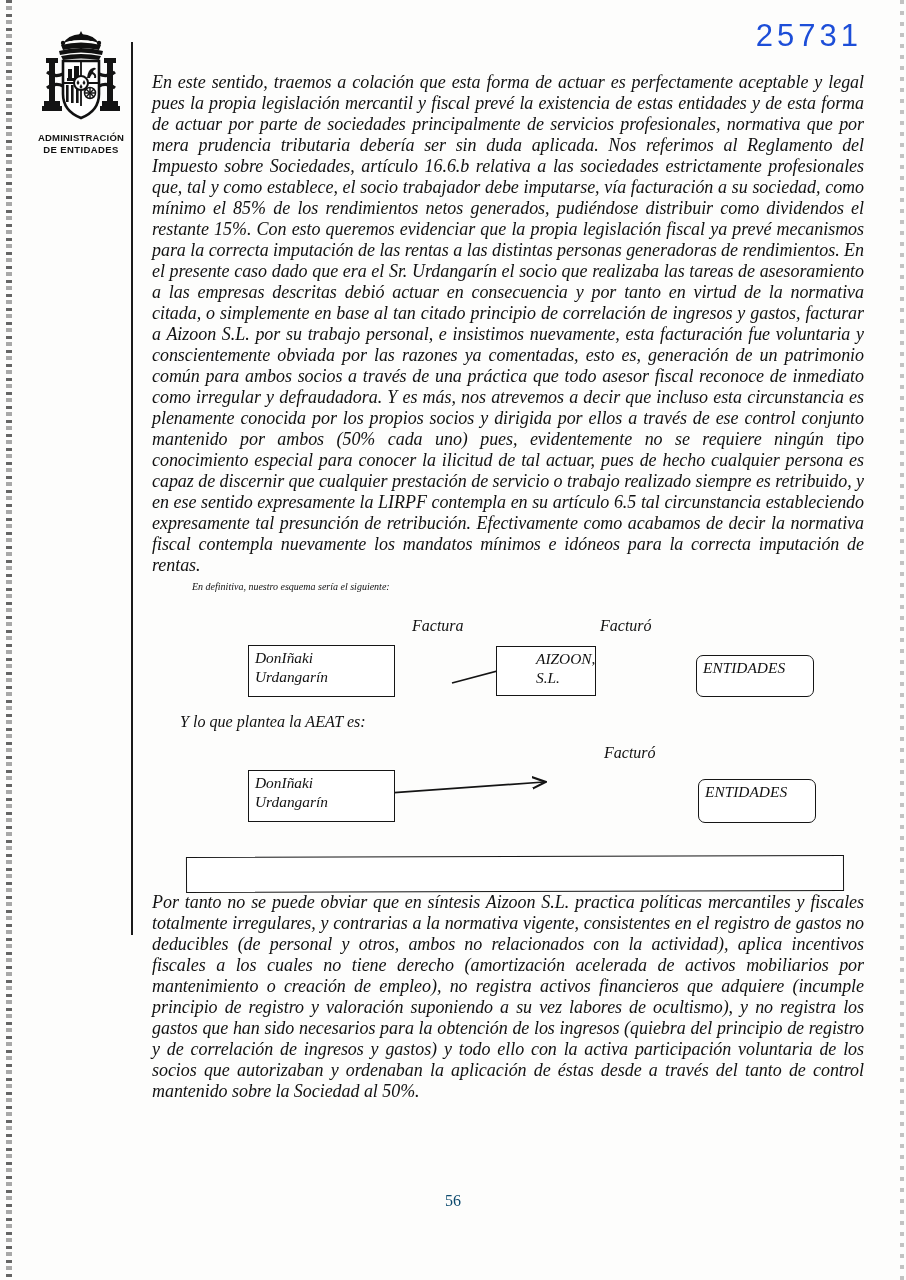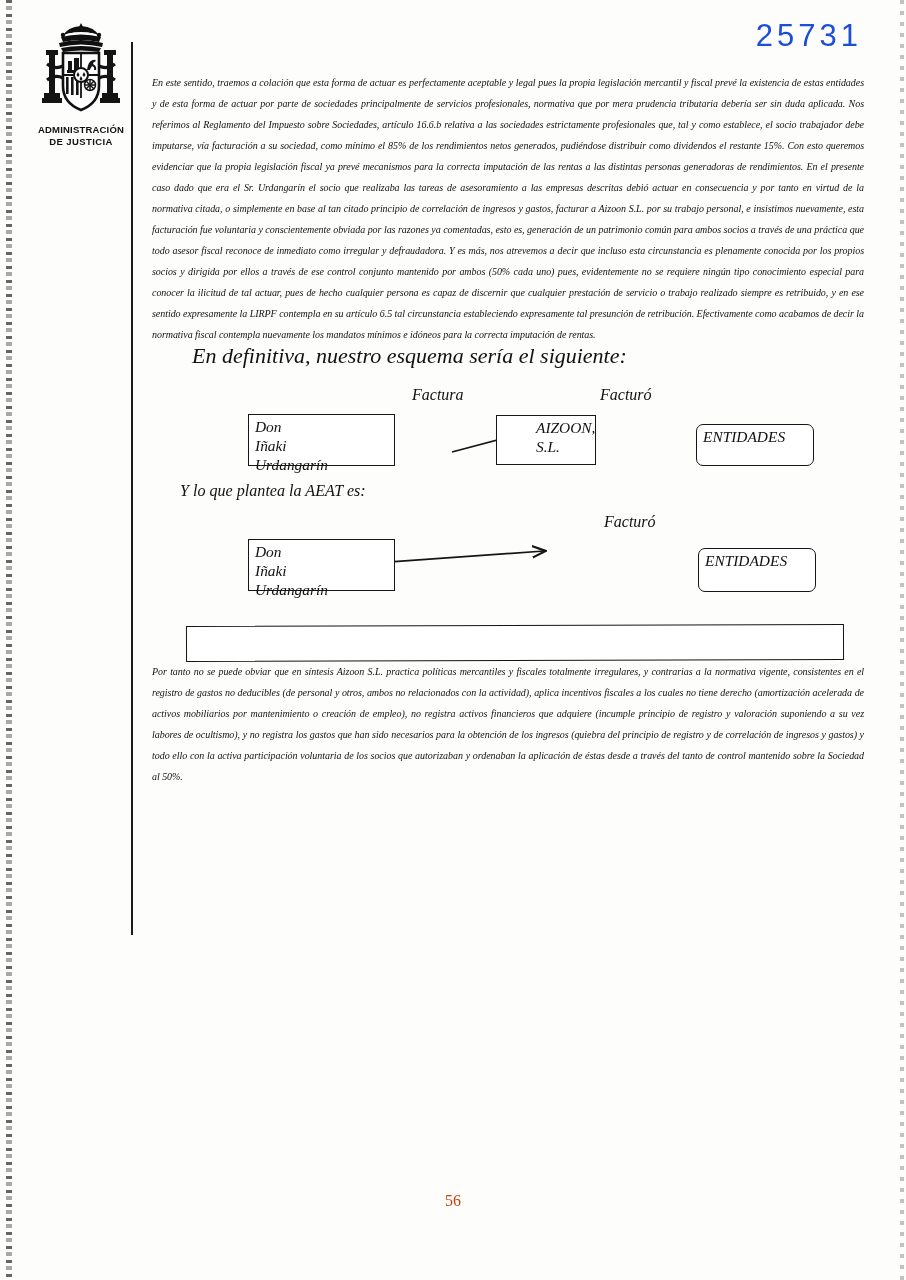--- a/index.html
+++ b/index.html
@@ -62,21 +62,21 @@
     letter-spacing: 4px;
     font-family: "Liberation Sans", "DejaVu Sans", sans-serif;
     font-weight: 400;
     color: #1d4ed8;
   }
 
   
   .letterhead {
     position: absolute;
     left: 34px;
-    top: 20px;
+    top: 28px;
     width: 94px;
     text-align: center;
   }
   .coat-of-arms {
     width: 88px;
     height: 104px;
     margin: 0 auto;
     display: block;
   }
   .letterhead-line {
@@ -102,31 +102,31 @@
   
   .body-col {
     position: absolute;
     left: 152px;
     top: 72px;
     width: 712px;
   }
   p.para {
     margin: 0;
     font-style: italic;
-    font-size: 10px;
+    font-size: 18px;
     line-height: 21.0px;
     text-align: justify;
     text-justify: inter-word;
     letter-spacing: -0.05px;
   }
 
   .lead-in {
     margin: 0;
     font-style: italic;
-    font-size: 22px;
+    font-size: 10px;
     line-height: 21px;
     text-indent: 40px;
   }
   .sub-line {
     margin: 0;
     font-style: italic;
     font-size: 16.1px;
     line-height: 21px;
     text-indent: 28px;
   }
@@ -147,21 +147,20 @@
     font-size: 15.4px;
     line-height: 19px;
     padding: 2px 5px 2px 6px;
     background: #ffffff;
     color: #111;
   }
   .node .row {
     display: flex;
     justify-content: flex-start;
     white-space: nowrap;
-    flex-direction: column;
   }
   .node.center-label {
     display: flex;
     align-items: flex-start;
     border-radius: 7px;
   }
   .arrow-label {
     position: absolute;
     font-style: italic;
     font-size: 16px;
@@ -191,21 +190,21 @@
 
   
   .footer-number {
     position: absolute;
     left: 0;
     right: 0;
     top: 1192px;
     text-align: center;
     font-size: 16px;
     font-family: "Liberation Serif", "DejaVu Serif", serif;
-    color: #c2410c;
+    color: #0c4a6e;
   }
 </style>
 </head>
 <body>
 
 <div class="page">
 
   <div class="scan-edge-left"></div>
   <div class="scan-edge-right"></div>
 
@@ -277,21 +276,21 @@
       </g>
 
       <circle cx="44" cy="55" r="7" fill="#ffffff" stroke="#111111" stroke-width="2"></circle>
       <g fill="#141414">
         <path d="M41 52 l1.5 3 -1.5 2 -1.5 -2 z"></path>
         <path d="M47 52 l1.5 3 -1.5 2 -1.5 -2 z"></path>
         <path d="M44 56 l1.5 3 -1.5 2 -1.5 -2 z"></path>
       </g>
     </svg>
     <div class="letterhead-line l1">ADMINISTRACIÓN</div>
-    <div class="letterhead-line l2">DE JUSTICIA</div>
+    <div class="letterhead-line l2">DE ENTIDADES</div>
   </div>
 
   <div class="vrule"></div>
 
   <div class="body-col">
 
     <p class="para">En este sentido, traemos a colación que esta forma de actuar es perfectamente aceptable y legal pues la propia legislación mercantil y fiscal prevé la existencia de estas entidades y de esta forma de actuar por parte de sociedades principalmente de servicios profesionales, normativa que por mera prudencia tributaria debería ser sin duda aplicada.  Nos referimos al Reglamento del Impuesto sobre Sociedades, artículo 16.6.b relativa a las sociedades estrictamente profesionales que, tal y como establece, el socio trabajador debe imputarse, vía facturación a su sociedad, como mínimo el 85% de los rendimientos netos generados, pudiéndose distribuir como dividendos el restante 15%. Con esto queremos evidenciar que la propia legislación fiscal ya prevé mecanismos para la correcta imputación de las rentas a las distintas personas generadoras de rendimientos.  En el presente caso dado que era el Sr. Urdangarín el socio que realizaba las tareas de asesoramiento a las empresas descritas debió actuar en consecuencia y por tanto en virtud de la normativa citada, o simplemente en base al tan citado principio de correlación de ingresos y gastos, facturar a Aizoon S.L. por su trabajo personal, e insistimos nuevamente, esta facturación fue voluntaria y conscientemente obviada por las razones ya comentadas, esto es, generación de un patrimonio común para ambos socios a través de una práctica que todo asesor fiscal reconoce de inmediato como irregular y defraudadora. Y es más, nos atrevemos a decir que incluso esta circunstancia es plenamente conocida por los propios socios y dirigida por ellos a través de ese control conjunto mantenido por ambos (50% cada uno) pues, evidentemente no se requiere ningún tipo conocimiento especial para conocer la ilicitud de tal actuar, pues de hecho cualquier persona es capaz de discernir que cualquier prestación de servicio o trabajo realizado siempre es retribuido, y en ese sentido expresamente la LIRPF contempla en su artículo 6.5 tal circunstancia estableciendo expresamente tal presunción de retribución. Efectivamente como acabamos de decir la normativa fiscal contempla nuevamente los mandatos mínimos e idóneos para la correcta imputación de rentas.</p>
 
     <p class="lead-in">En definitiva, nuestro esquema sería el siguiente:</p>
 

